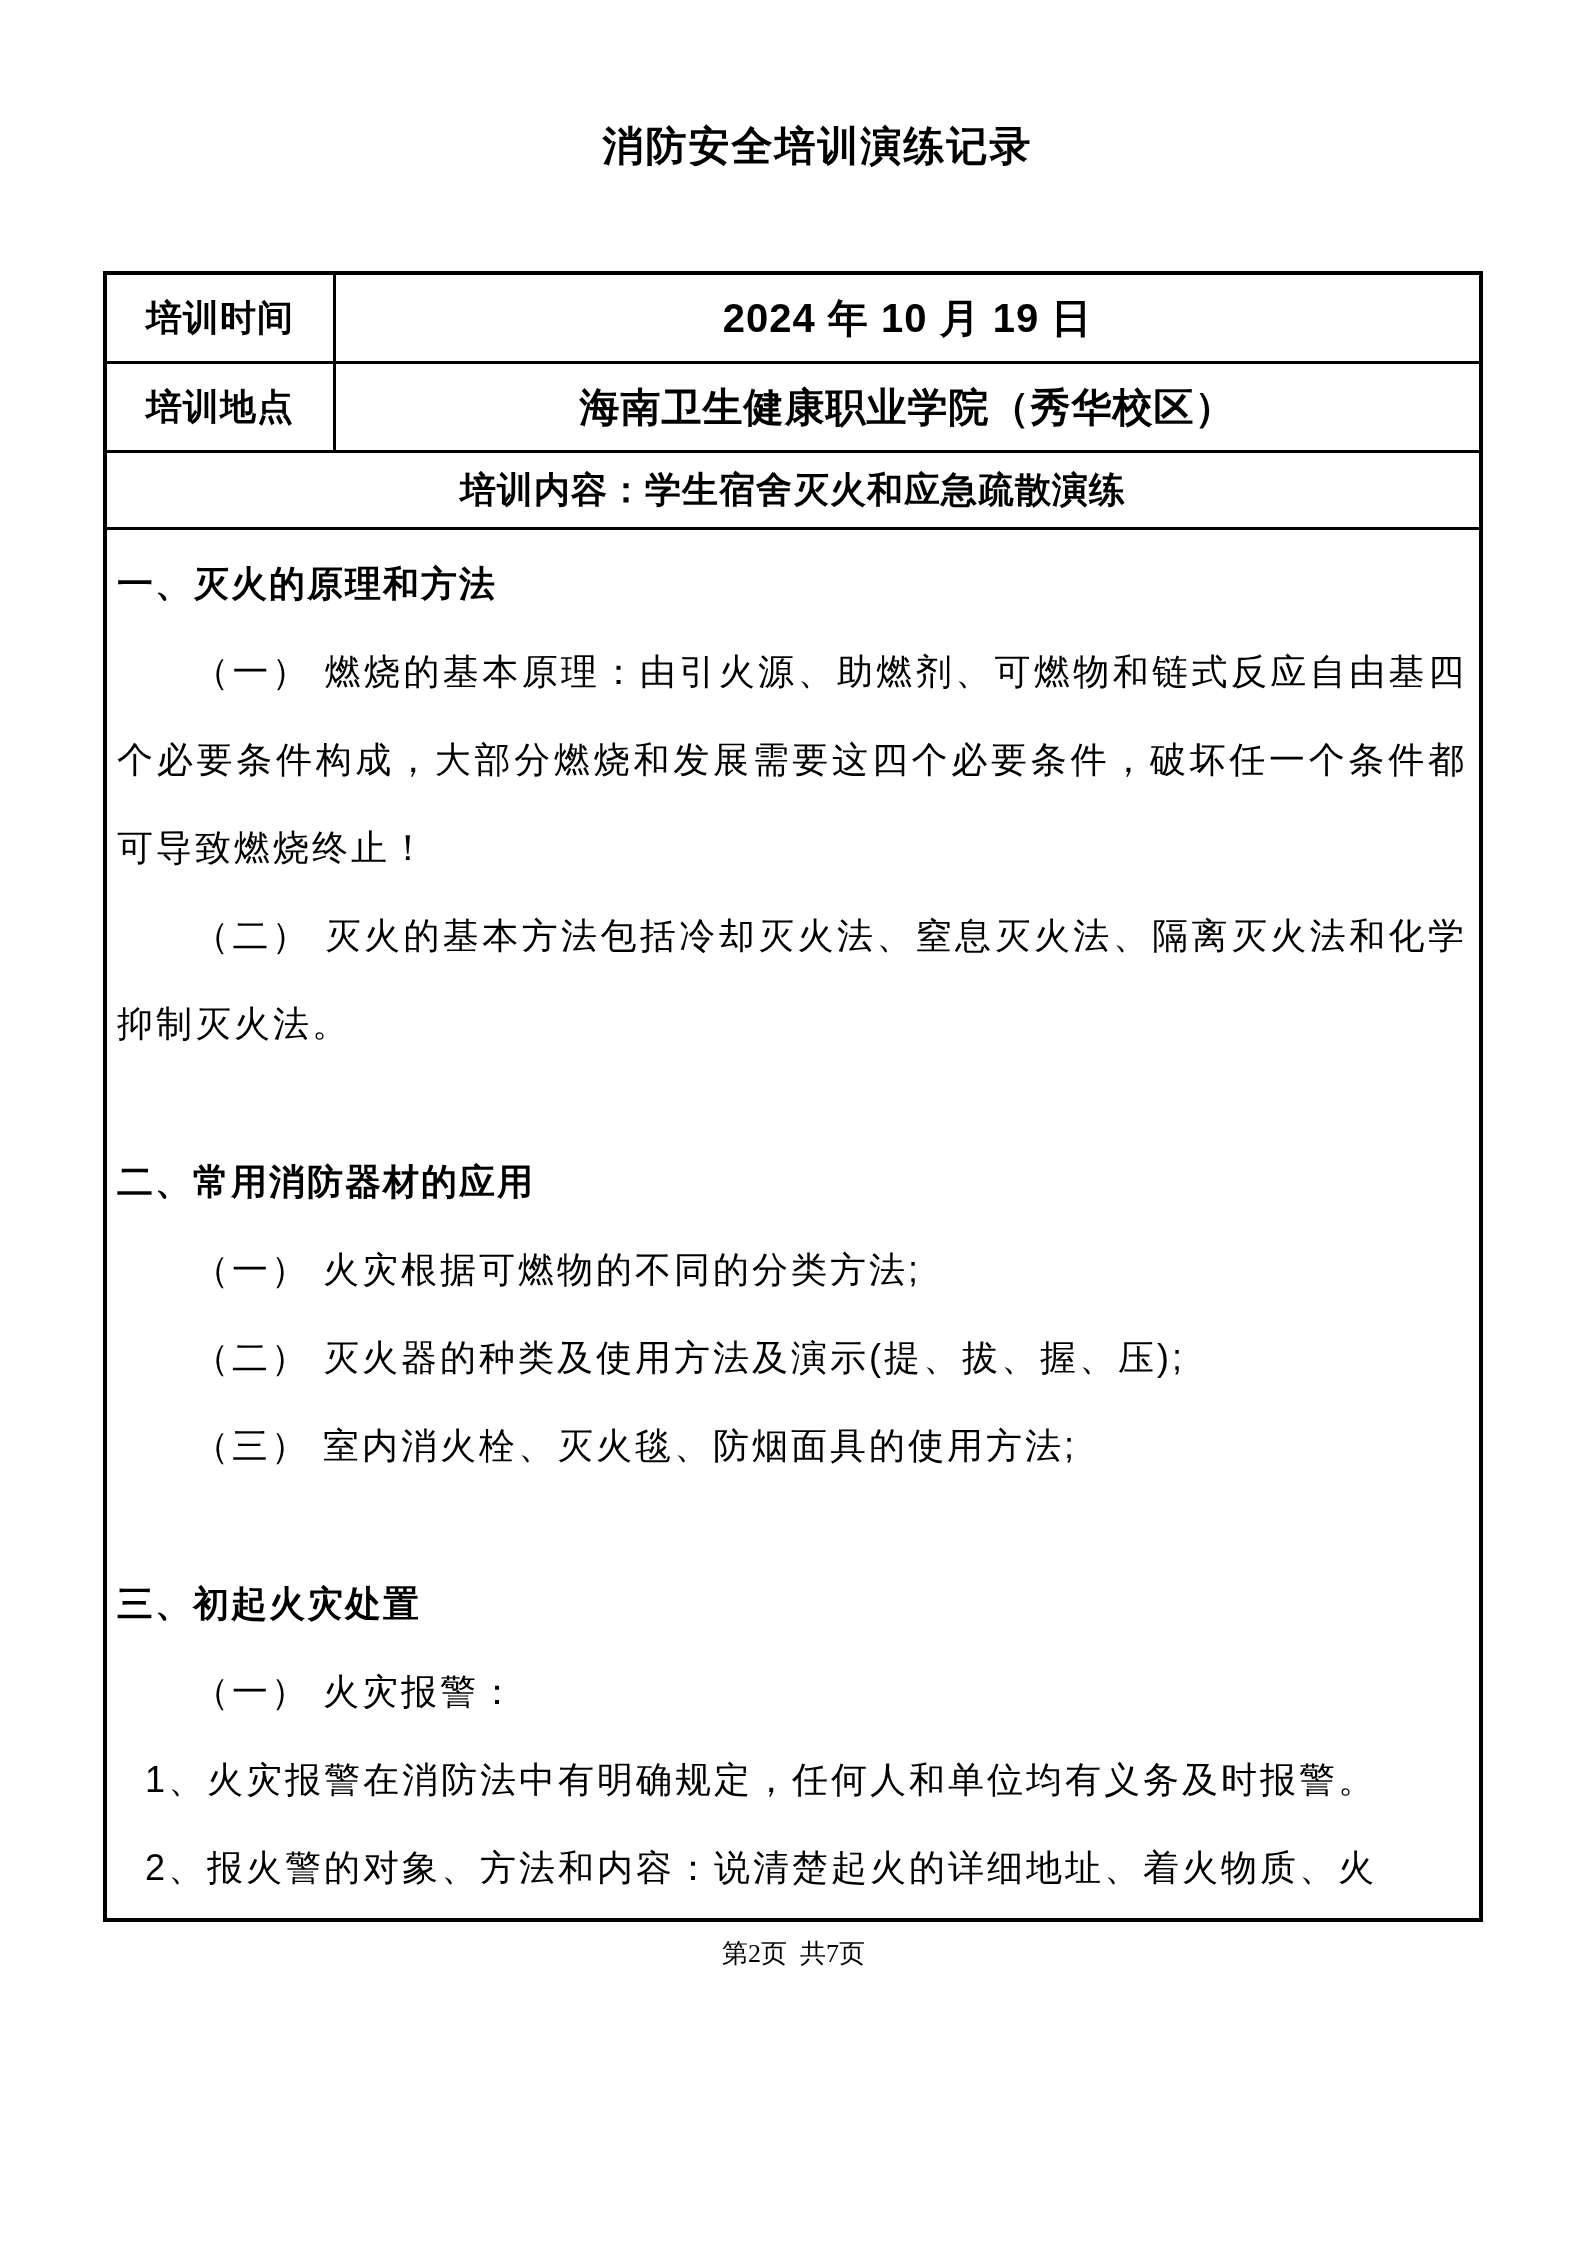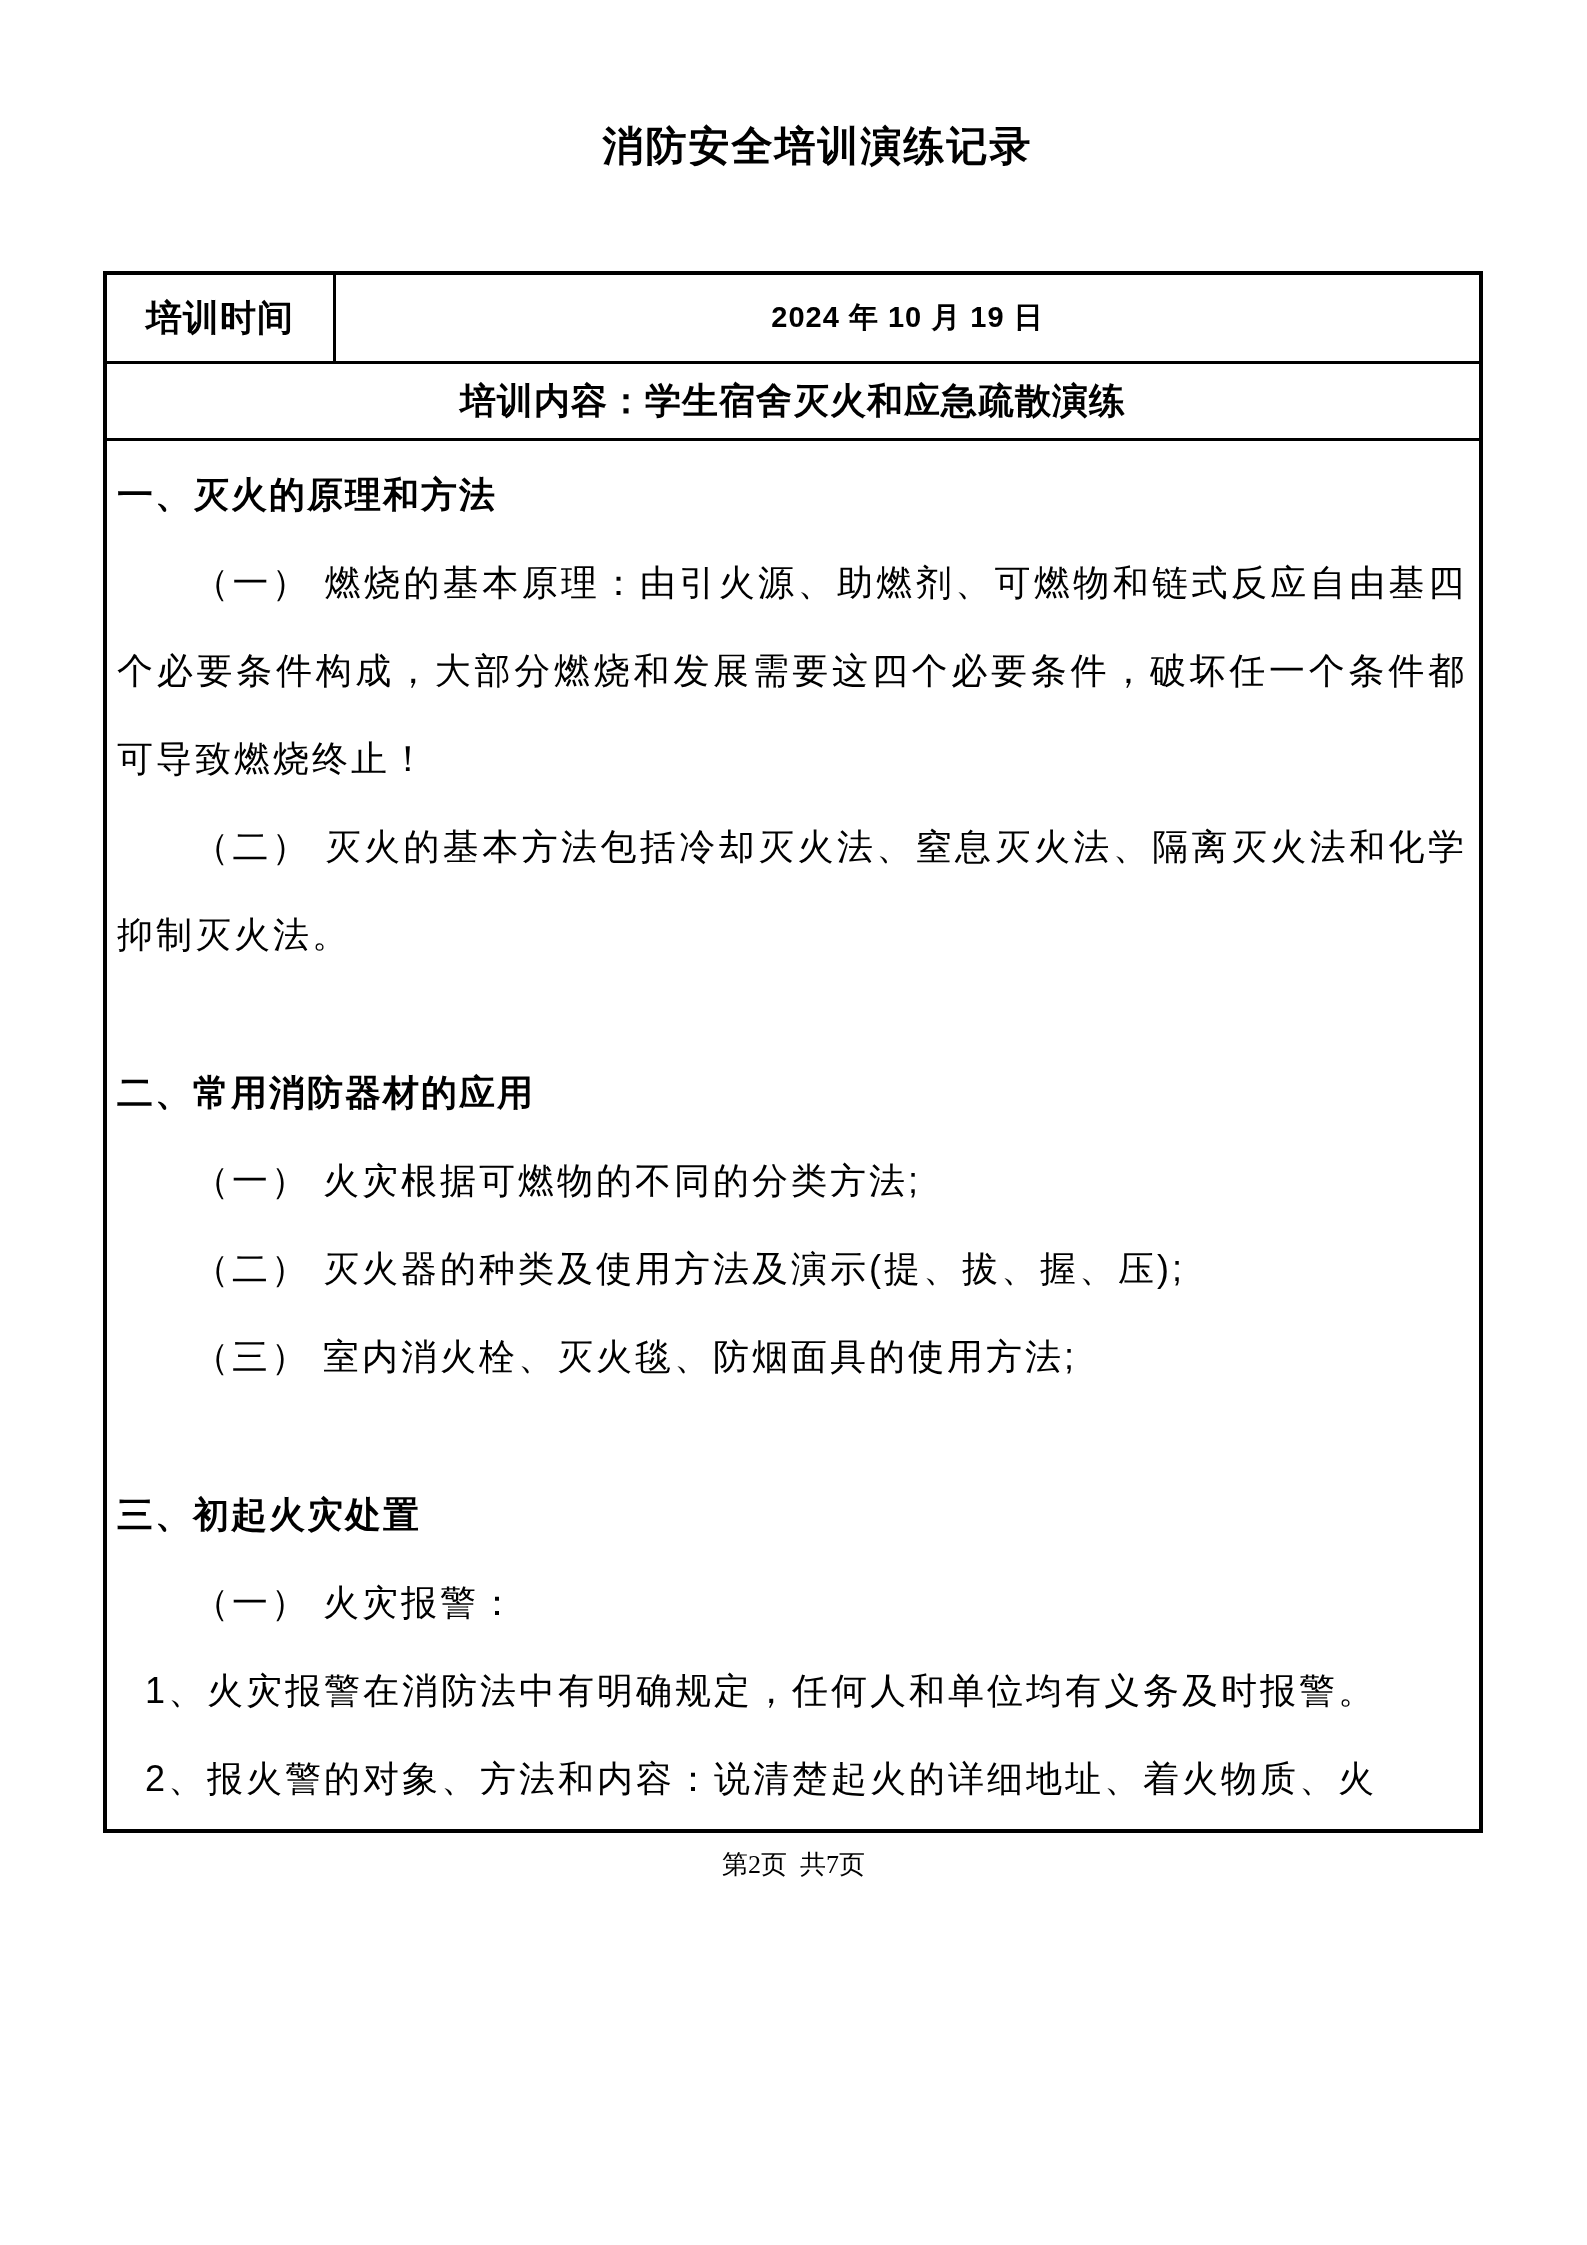--- a/index.html
+++ b/index.html
@@ -44,21 +44,21 @@
     vertical-align: middle;
     font-size: 36px;
     font-weight: bold;
     letter-spacing: 1px;
     padding: 0;
   }
   td.val {
     height: 86px;
     text-align: center;
     vertical-align: middle;
-    font-size: 29px;
+    font-size: 40px;
     font-weight: bold;
     letter-spacing: 1px;
     padding: 0;
   }
   td.content-header {
     height: 74px;
     text-align: center;
     vertical-align: middle;
     font-size: 36px;
     font-weight: bold;
@@ -105,20 +105,24 @@
 
 <div class="page-title">消防安全培训演练记录</div>
 
 <table class="info-table">
   <tbody>
       <tr>
     <td class="lbl">培训时间</td>
     <td class="val">2024 年 10 月 19 日</td>
   </tr>
   <tr>
+    <td class="lbl">培训地点</td>
+    <td class="val">海南卫生健康职业学院（秀华校区）</td>
+  </tr>
+  <tr>
     <td class="content-header" colspan="2">培训内容：学生宿舍灭火和应急疏散演练</td>
   </tr>
   <tr>
     <td class="body-cell" colspan="2">
       <p class="heading">一、灭火的原理和方法</p>
       <p class="indented">（一） 燃烧的基本原理：由引火源、助燃剂、可燃物和链式反应自由基四个必要条件构成，大部分燃烧和发展需要这四个必要条件，破坏任一个条件都可导致燃烧终止！</p>
       <p class="indented">（二） 灭火的基本方法包括冷却灭火法、窒息灭火法、隔离灭火法和化学抑制灭火法。</p>
       <div class="spacer"></div>
       <p class="heading">二、常用消防器材的应用</p>
       <p class="indented">（一） 火灾根据可燃物的不同的分类方法;</p>

